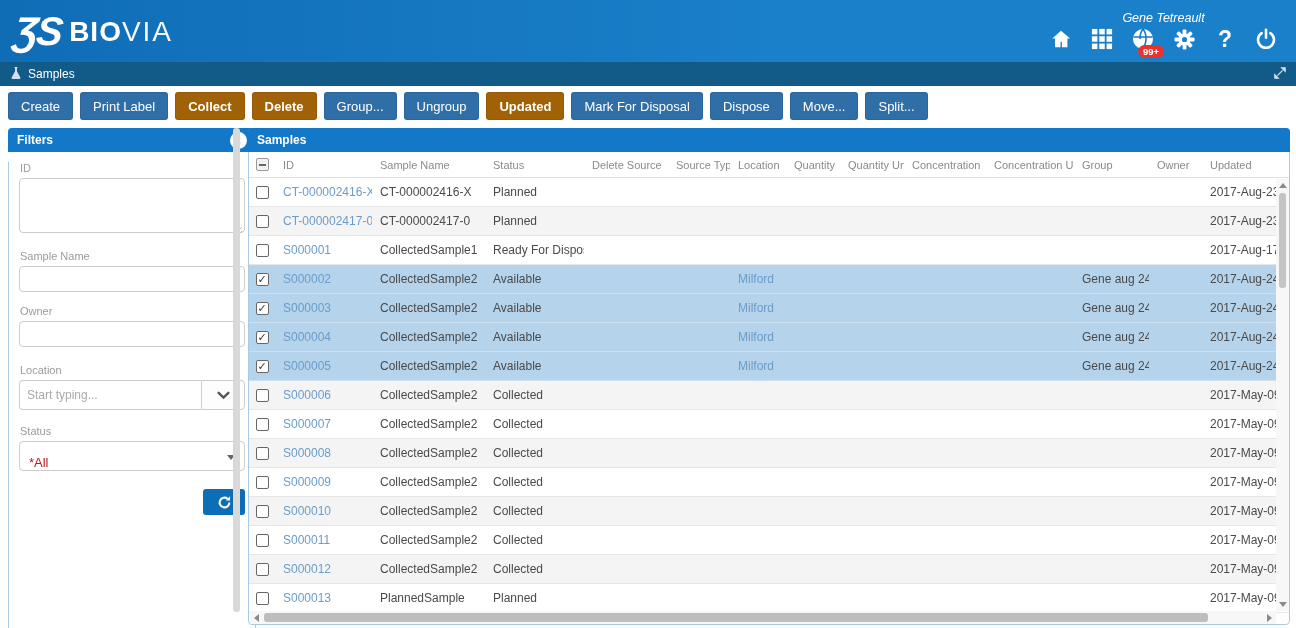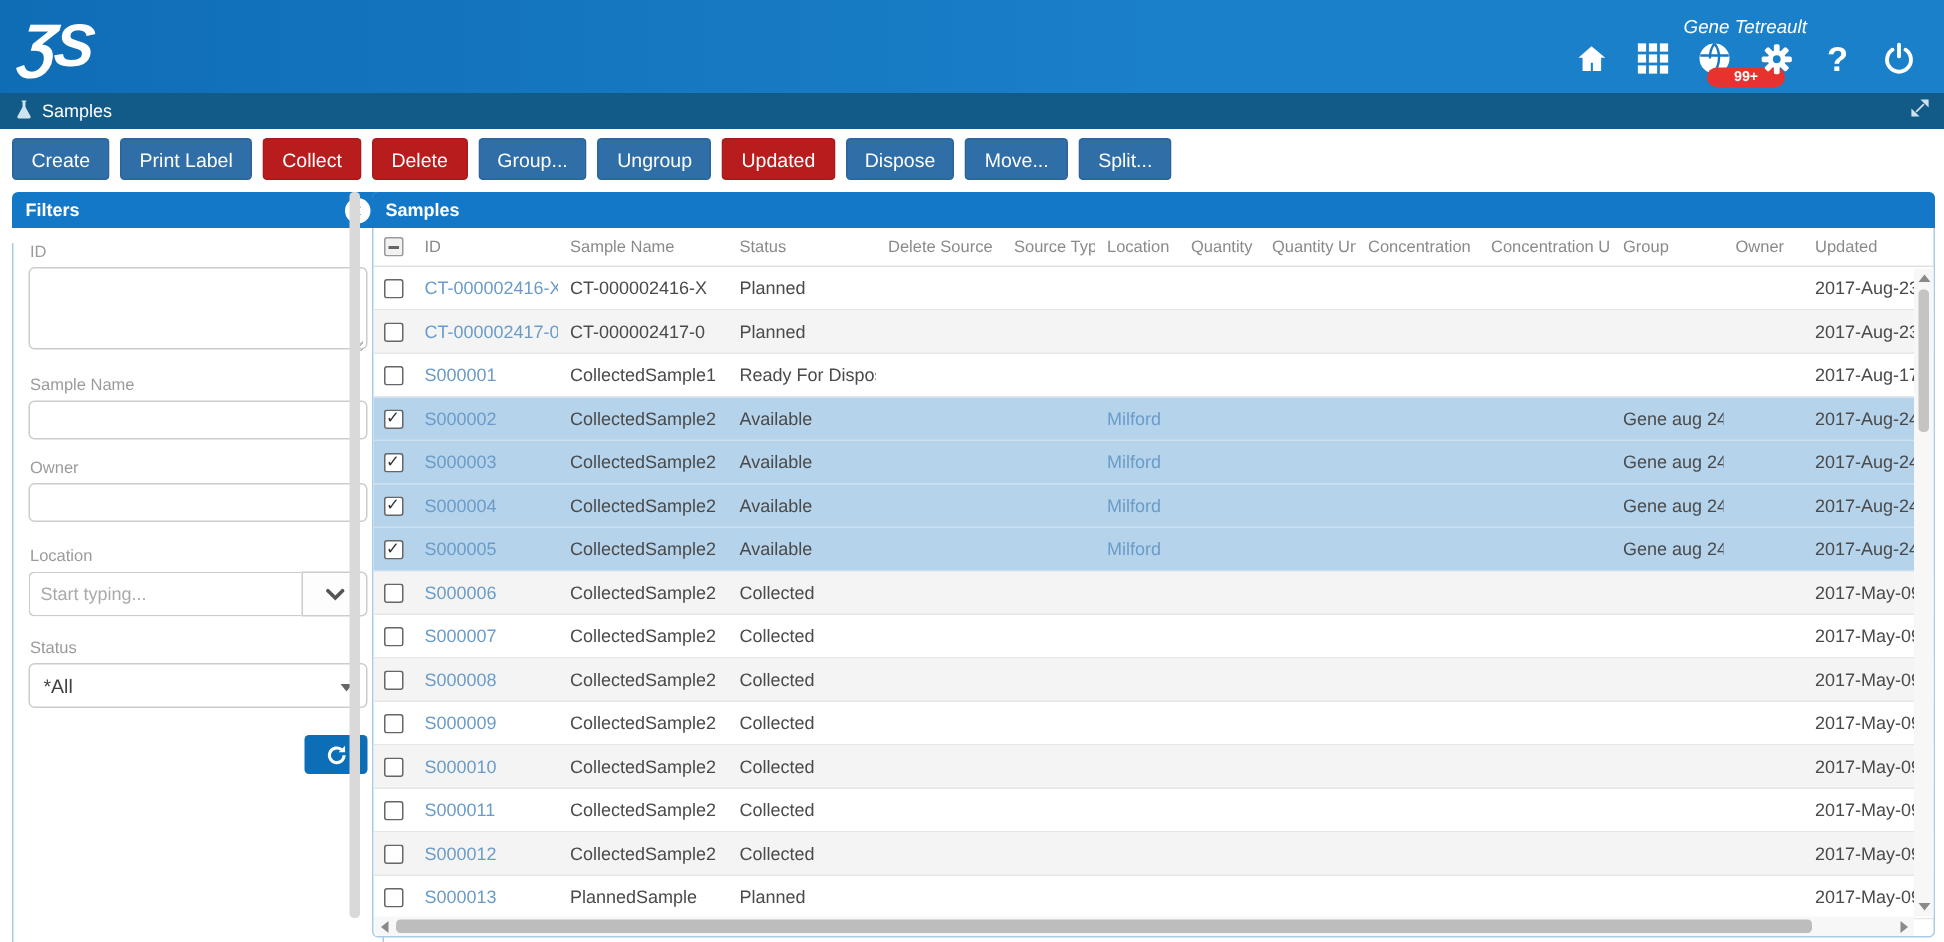--- a/index.html
+++ b/index.html
@@ -14,32 +14,32 @@
   .brand-text { font-size:28px; letter-spacing:1px; margin-top:2px; }
   .brand-text .bold { font-weight:bold; }
   .brand-text .light { font-weight:normal; opacity:.95; letter-spacing:2px; }
   .user-area { display:flex; flex-direction:column; align-items:center; gap:2px; }
   .user-name { color:#fff; font-size:12.5px;font-style:italic; }
   .icon-row { display:flex; align-items:center; gap:17px; }
   .hicon { width:24px; height:24px; display:flex; align-items:center; justify-content:center; position:relative; cursor:pointer; }
   .hicon svg { display:block; }
   .qmark { color:#fff; font-size:23px; font-weight:bold; }
   .badge { position:absolute; bottom:-7px; left:7px; background:#e8322e; color:#fff; font-size:9.5px; font-weight:bold;
-           border-radius:8px; padding:1px 18px; line-height:1.2; }
+           border-radius:8px; padding:1px 5px; line-height:1.2; }
 
   
   .window-bar { height:24px; background:#125a87; color:#fff; display:flex; align-items:center;
                 justify-content:space-between; padding:0 10px; }
   .window-bar .left { display:flex; align-items:center; gap:6px; font-size:12px; }
 
   
   .toolbar { height:40px; background:#fff; display:flex; align-items:center; gap:7px; padding:0 8px; }
   .tb-btn { height:28px; padding:0 12px; border:1px solid rgba(0,0,0,.08); border-radius:3px; background:#2f6ea6;
             color:#fff; font-size:13px; font-family:inherit; cursor:pointer; }
-  .tb-btn.light { background:#b91c1c; }
+  .tb-btn.light { background:#a16207;font-weight:bold; }
 
   
   .content { position:relative; height:502px; }
   .panel-header { height:24px; background:#1478c8; border-radius:4px 4px 0 0; color:#fff; font-size:12px;
                   font-weight:bold; display:flex; align-items:center; justify-content:space-between; padding:0 9px; }
 
   
   .filters-panel { position:absolute; left:8px; top:2px; width:248px; height:495px; }
   .filters-body { background:#fff; border:1px solid #a9cbe5; border-top:none; border-radius:0 0 4px 4px;
                   height:471px; padding:0 10px; }
@@ -50,22 +50,22 @@
   .ta-wrap { position:relative; }
   .ta-resize { position:absolute; right:3px; bottom:4px; width:9px; height:9px;
                background:repeating-linear-gradient(135deg,transparent 0 2px,#bbb 2px 3px); clip-path:polygon(100% 0,100% 100%,0 100%); }
   input.f-input { width:100%; height:26px; border:1px solid #ccc; border-radius:4px; font-family:inherit;
                   font-size:12px; padding:0 7px; color:#a16207; }
   input.f-input::placeholder { color:#aaa; }
   .loc-group { display:flex; }
   .loc-group input { height:30px; border-radius:4px 0 0 4px; border-right:none; flex:1; min-width:0; }
   .loc-btn { width:44px; height:30px; border:1px solid #ccc; border-radius:0 4px 4px 0; background:#fdfdfd;
              display:flex; align-items:center; justify-content:center; cursor:pointer; }
-  .status-box { height:30px; border:1px solid #ccc; border-radius:4px; display:flex; align-items:center;
-                padding:0 9px; font-size:13px; color:#404040; position:relative; cursor:pointer; }
+  .status-box { height:30px; border:1px solid #ccc; border-radius:4px; display:flex; align-items:flex-end;
+                padding:0 9px; font-size:13px; color:#b91c1c; position:relative; cursor:pointer; }
   .caret-down { position:absolute; right:9px; top:13px; width:0; height:0;
                 border-left:4px solid transparent; border-right:4px solid transparent; border-top:5px solid #666; }
   .refresh-row { display:flex; justify-content:flex-end; margin-top:18px; }
   .refresh-btn { width:42px; height:26px; background:#0d6eb8; border:none; border-radius:3px; cursor:pointer;
                  display:flex; align-items:center; justify-content:center; }
   .side-scroll { position:absolute; left:233px; top:2px; width:7px; height:484px; background:#d9d9d9; border-radius:3px; }
 
   
   .table-panel { position:absolute; left:248px; top:2px; right:6px; height:497px;
                  border:1px solid #a9cbe5; border-radius:4px; background:#fff; }
@@ -103,20 +103,21 @@
   .hscroll .thumb { height:9px; background:#bdbdbd; border-radius:3px; flex:0 0 auto; width:92%; margin-left:5px; }
   .hscroll .arrow-right { margin-left:auto; margin-right:4px; width:0; height:0; border-top:4px solid transparent;
              border-bottom:4px solid transparent; border-left:5px solid #8a8a8a; }
 </style>
 </head>
 <body>
 
 <header class="top-header">
   <div class="brand">
     <span class="logo-mark">ƷS</span>
+    <span class="brand-text"><span class="bold">BIO</span><span class="light">VIA</span></span>
   </div>
   <div class="user-area">
     <div class="user-name">Gene Tetreault</div>
     <div class="icon-row">
       <span class="hicon">
         <svg width="22" height="22" viewBox="0 0 24 24">
             <path d="M12 3 2.5 11.5h3V21h6v-6h1.5v6h6v-9.5h3z" fill="#fff"></path>
           </svg>
       </span>
       <span class="hicon">
@@ -180,20 +181,21 @@
 </div>
 
 <div class="toolbar" id="toolbar">
     <button class="tb-btn">Create</button>
     <button class="tb-btn">Print Label</button>
     <button class="tb-btn light">Collect</button>
     <button class="tb-btn light">Delete</button>
     <button class="tb-btn">Group...</button>
     <button class="tb-btn">Ungroup</button>
     <button class="tb-btn light">Updated</button>
+    <button class="tb-btn">Mark For Disposal</button>
     <button class="tb-btn">Dispose</button>
     <button class="tb-btn">Move...</button>
     <button class="tb-btn">Split...</button>
   </div>
 
 <div class="content">
 
   <aside class="filters-panel">
     <div class="panel-header">
       <span>Filters</span>

